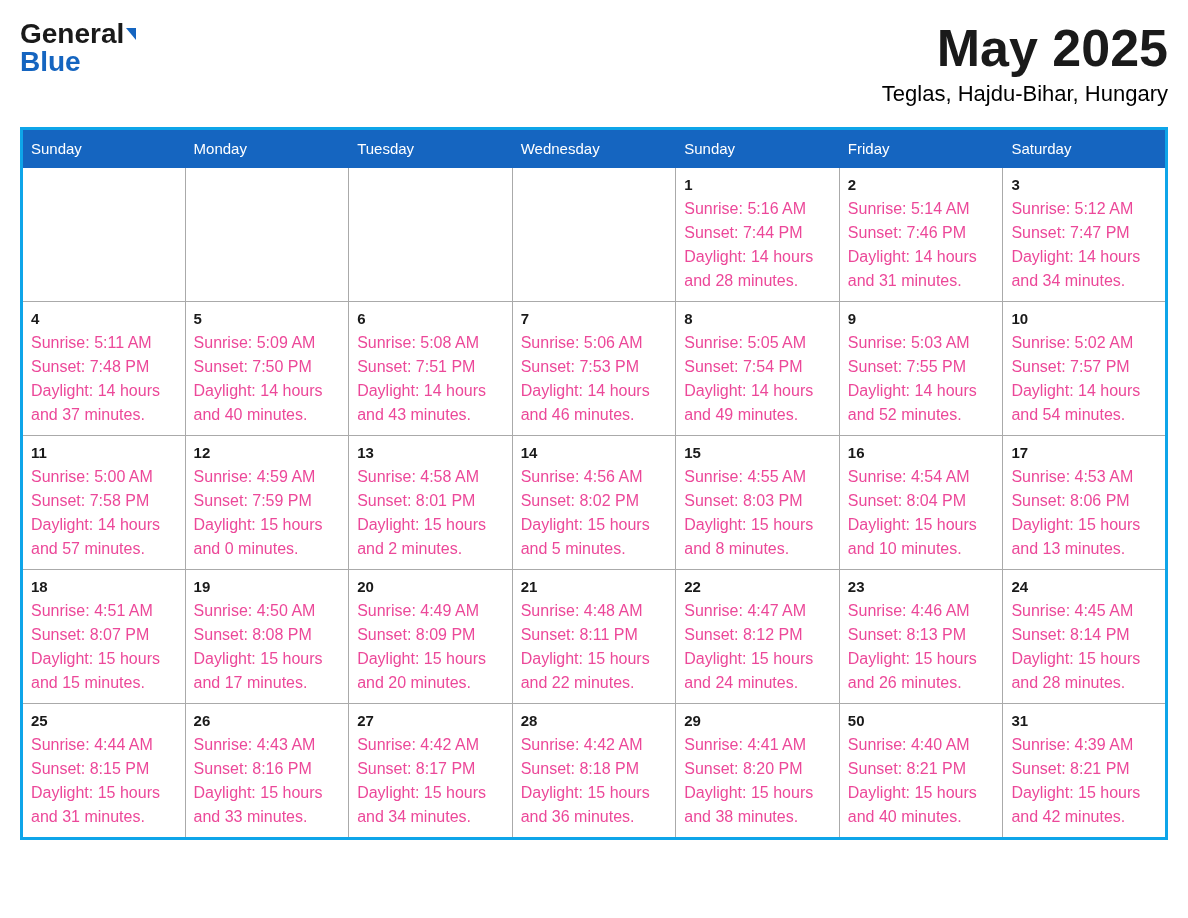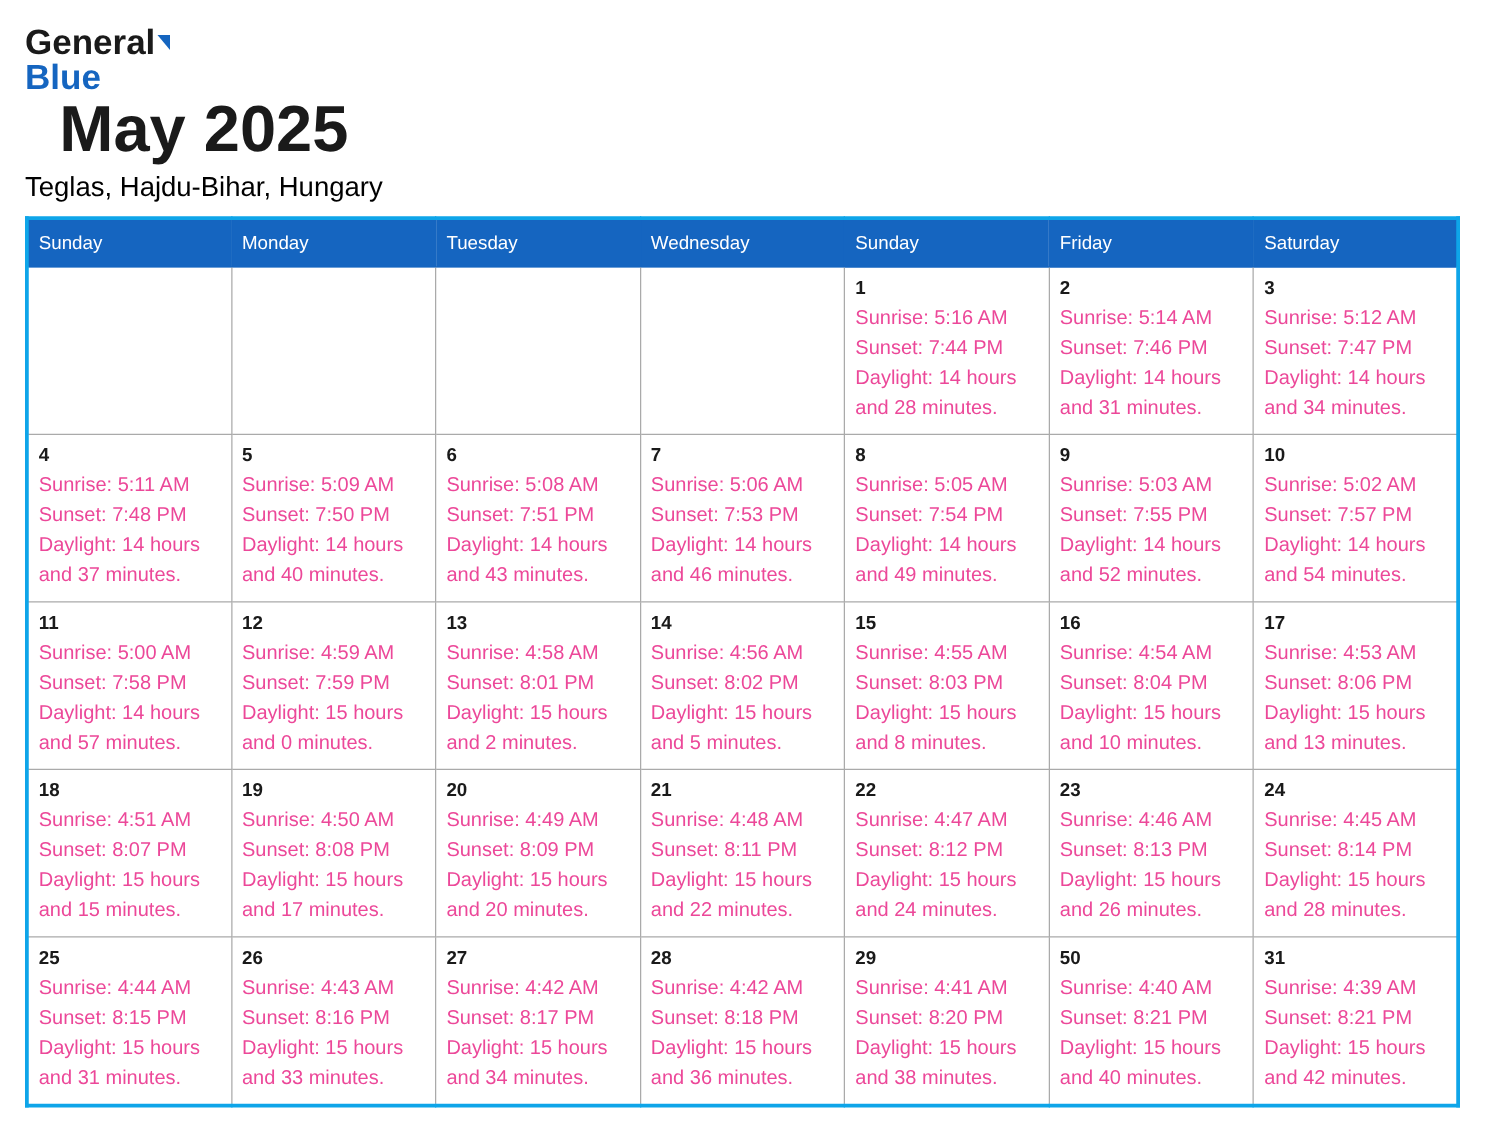--- a/index.html
+++ b/index.html
@@ -7,22 +7,21 @@
       font-family: Arial, sans-serif;
       background: #fff;
       padding: 20px;
       width: 1188px;
       min-height: 918px;
     }
     .header {
       display: flex;
       justify-content: space-between;
       align-items: flex-start;
-      margin-bottom: 10px;
-      flex-direction: column;
+      margin-bottom: 20px;
     }
     .logo {
       display: flex;
       flex-direction: column;
       align-items: flex-start;
     }
     .logo-general {
       font-size: 28px;
       font-weight: bold;
       color: #1a1a1a;
@@ -38,21 +37,21 @@
       display: inline-block;
       width: 0;
       height: 0;
       border-left: 10px solid transparent;
       border-right: 0px solid transparent;
       border-top: 12px solid #1565c0;
       margin-left: 2px;
       vertical-align: middle;
     }
     .title-area {
-      text-align: center;
+      text-align: right;
     }
     .month-title {
       font-size: 52px;
       font-weight: bold;
       color: #1a1a1a;
       line-height: 1.1;
     }
     .location-title {
       font-size: 22px;
       color: #000000;

